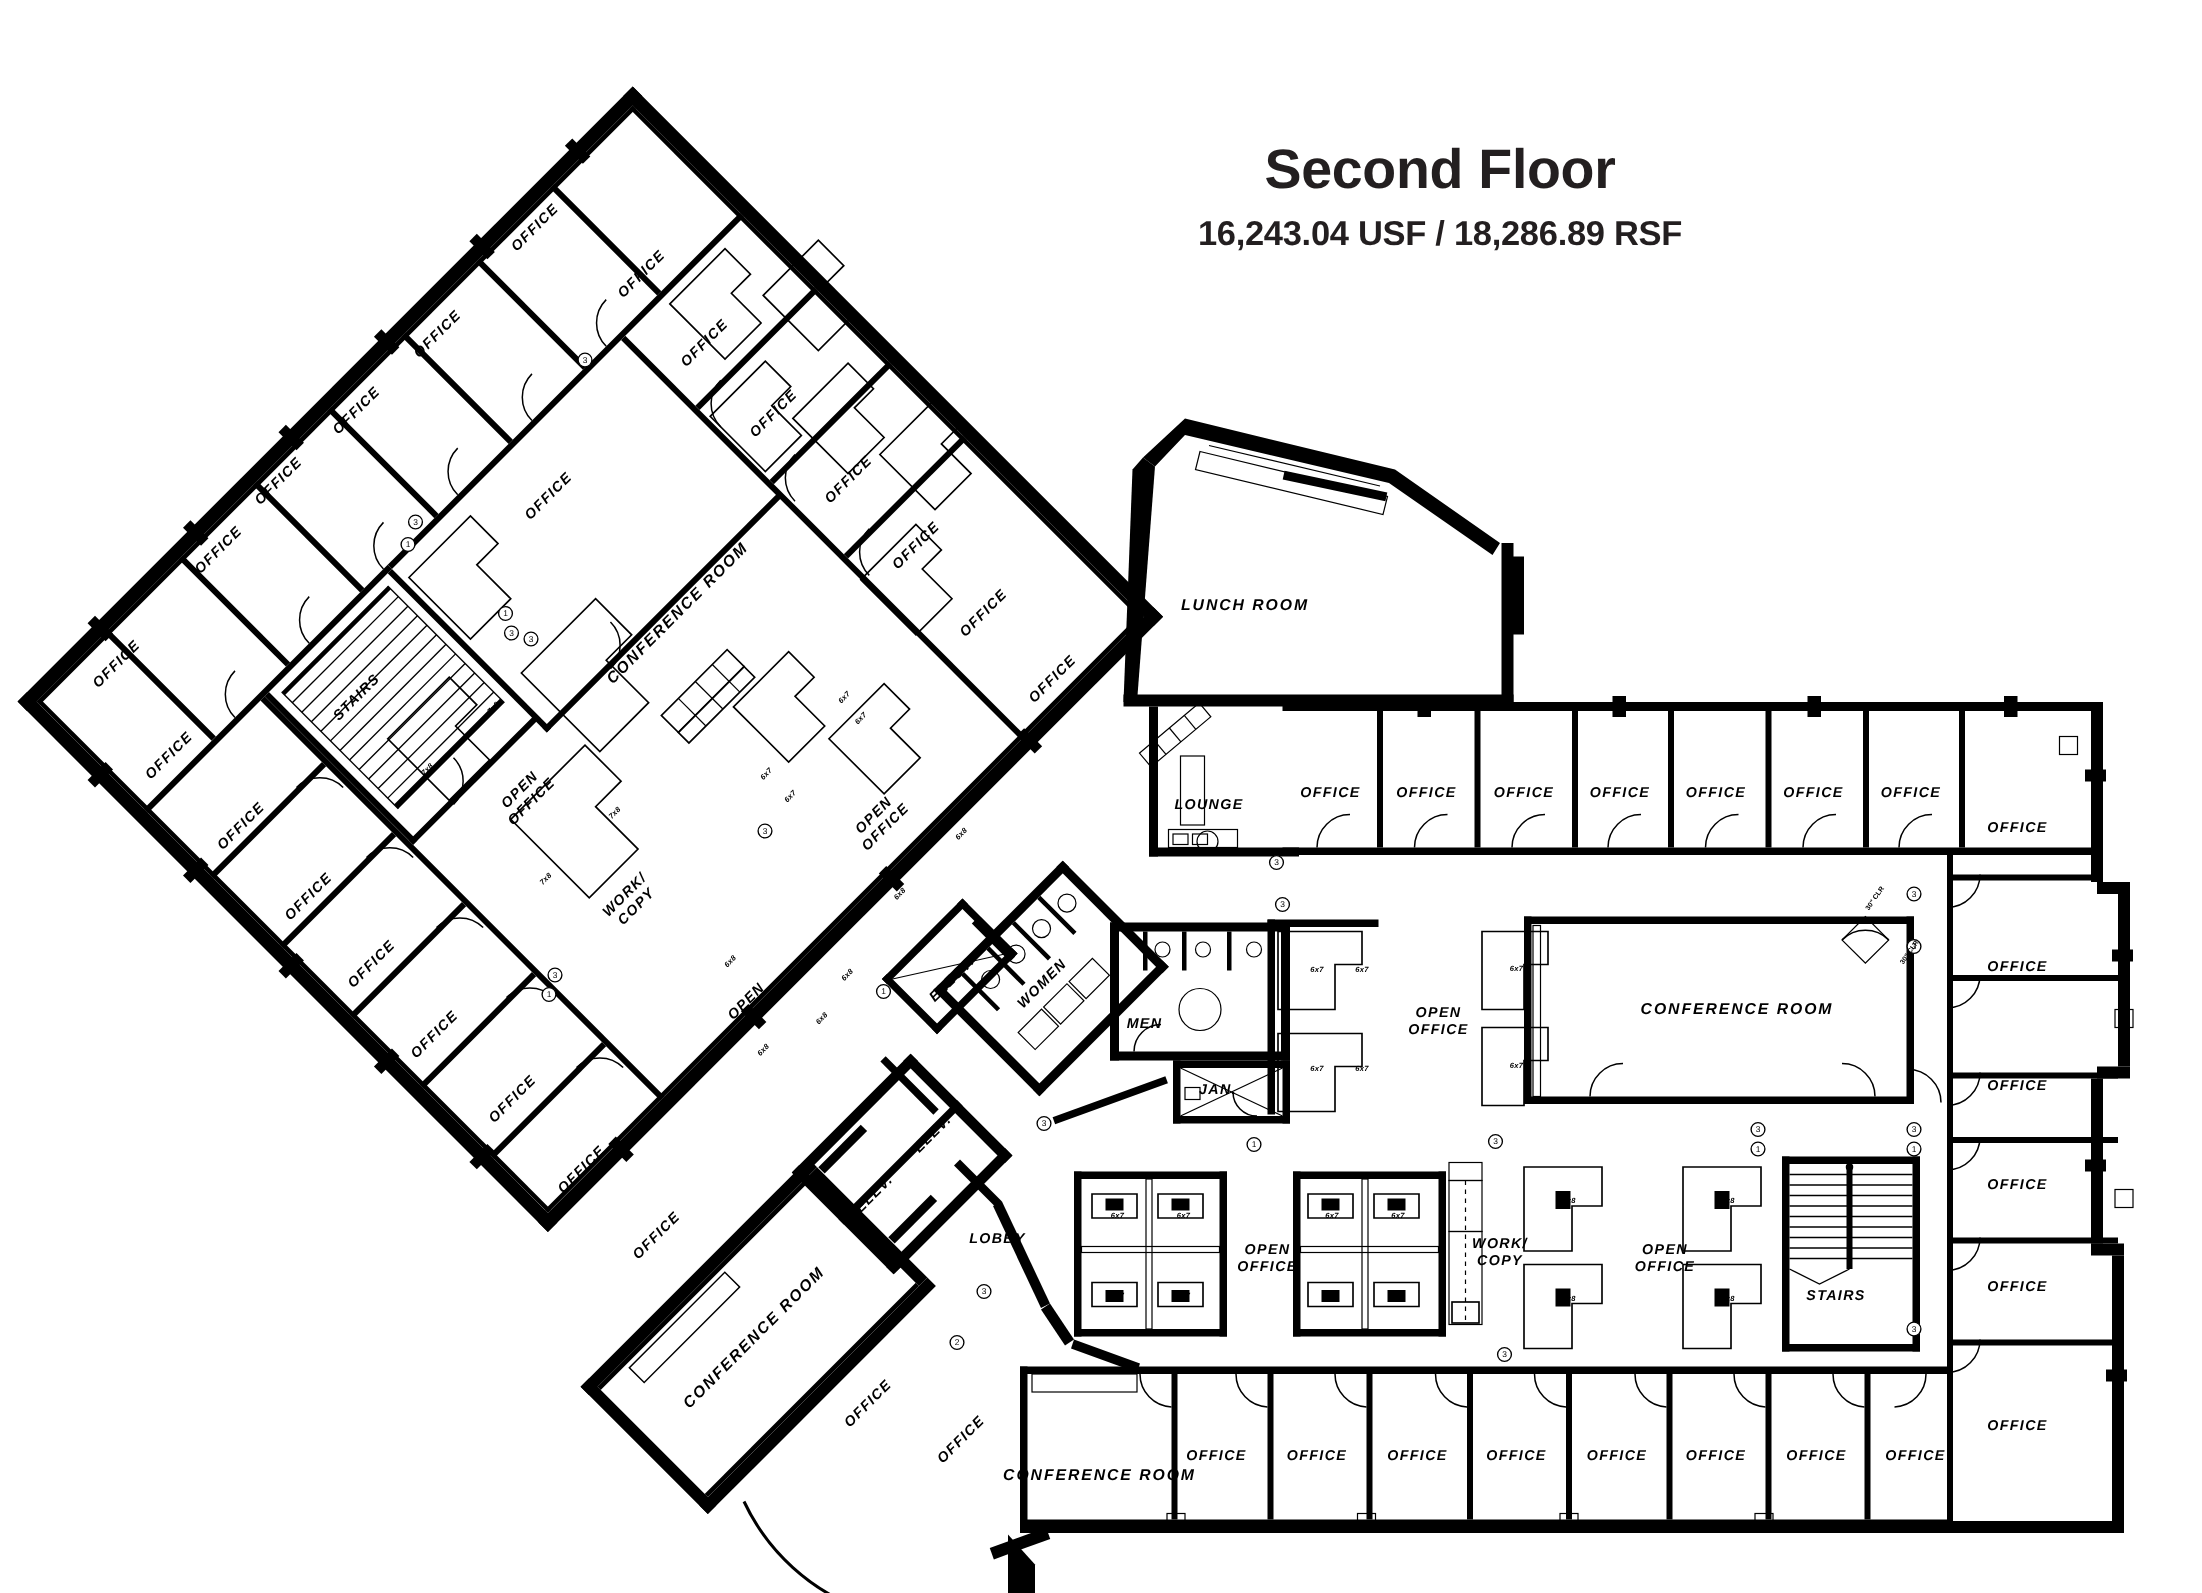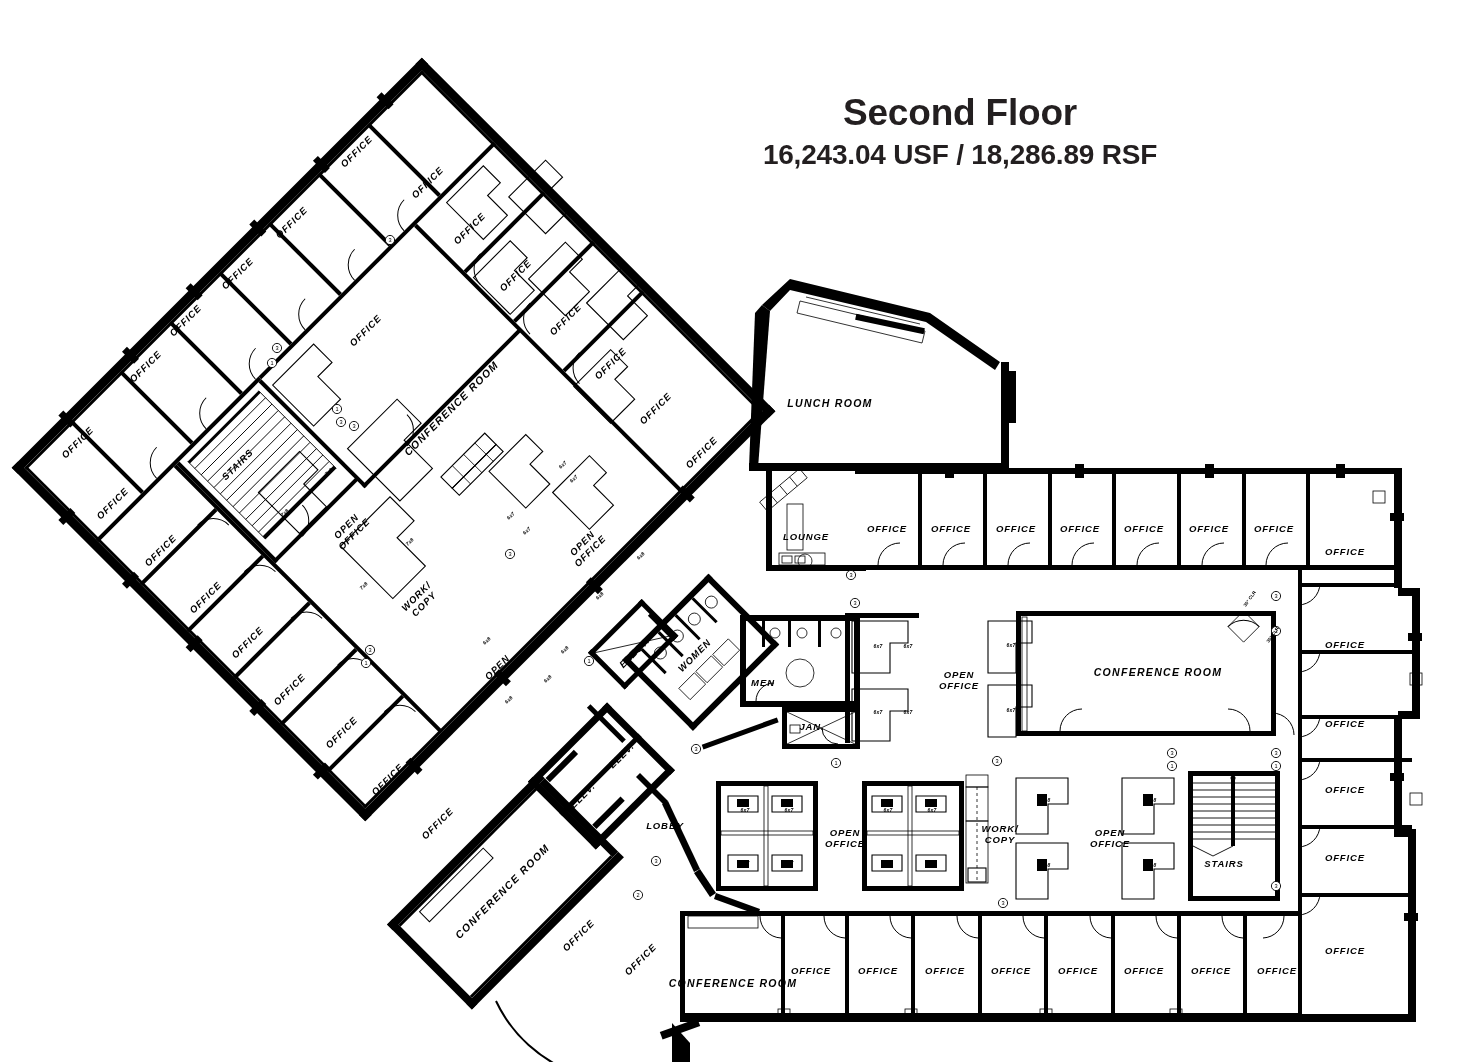--- a/index.html
+++ b/index.html
@@ -32,21 +32,21 @@
     font-family: "Liberation Sans", sans-serif;
     font-weight: bold;
     letter-spacing: -0.2px;
   }
   .title-line1 {
     font-size: 37px;
     line-height: 44px;
     white-space: nowrap;
   }
   .title-line2 {
-    font-size: 28px;
+    font-size: 23px;
     line-height: 40px;
     white-space: nowrap;
   }
   svg { display: block; }
   svg text {
     font-family: "Liberation Sans", sans-serif;
     fill: #000000;
   }
   .rm-label {
     font-weight: bold;

